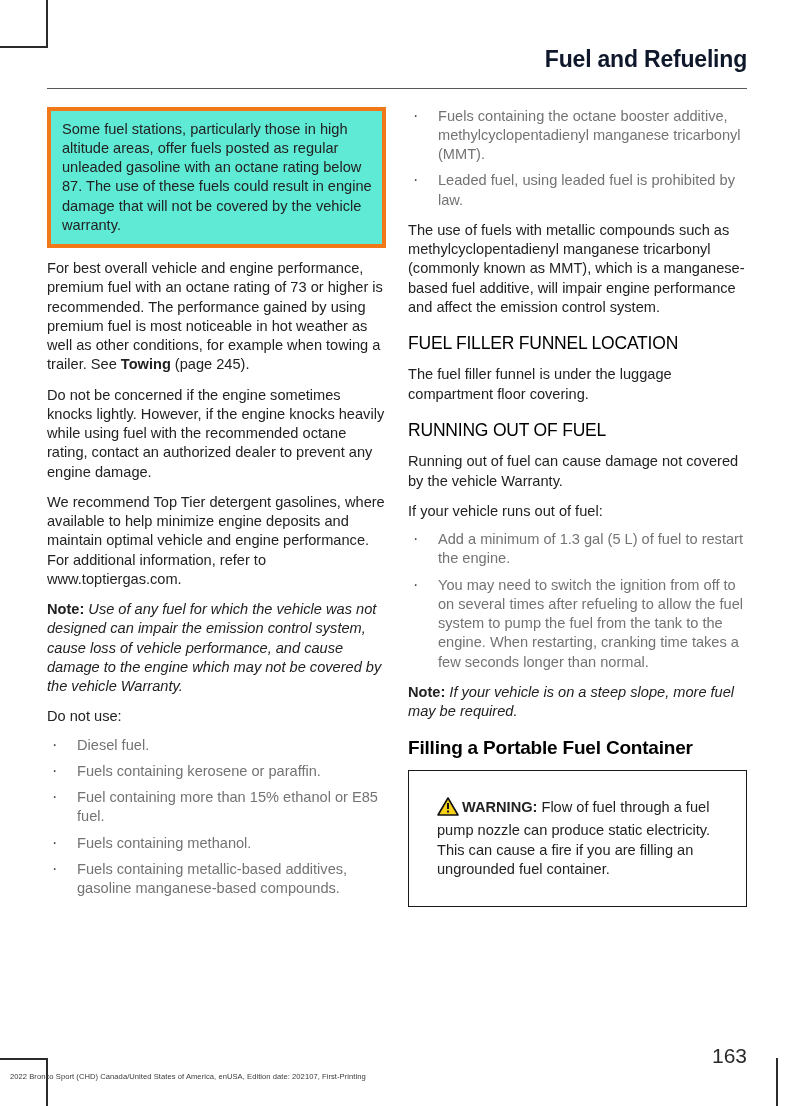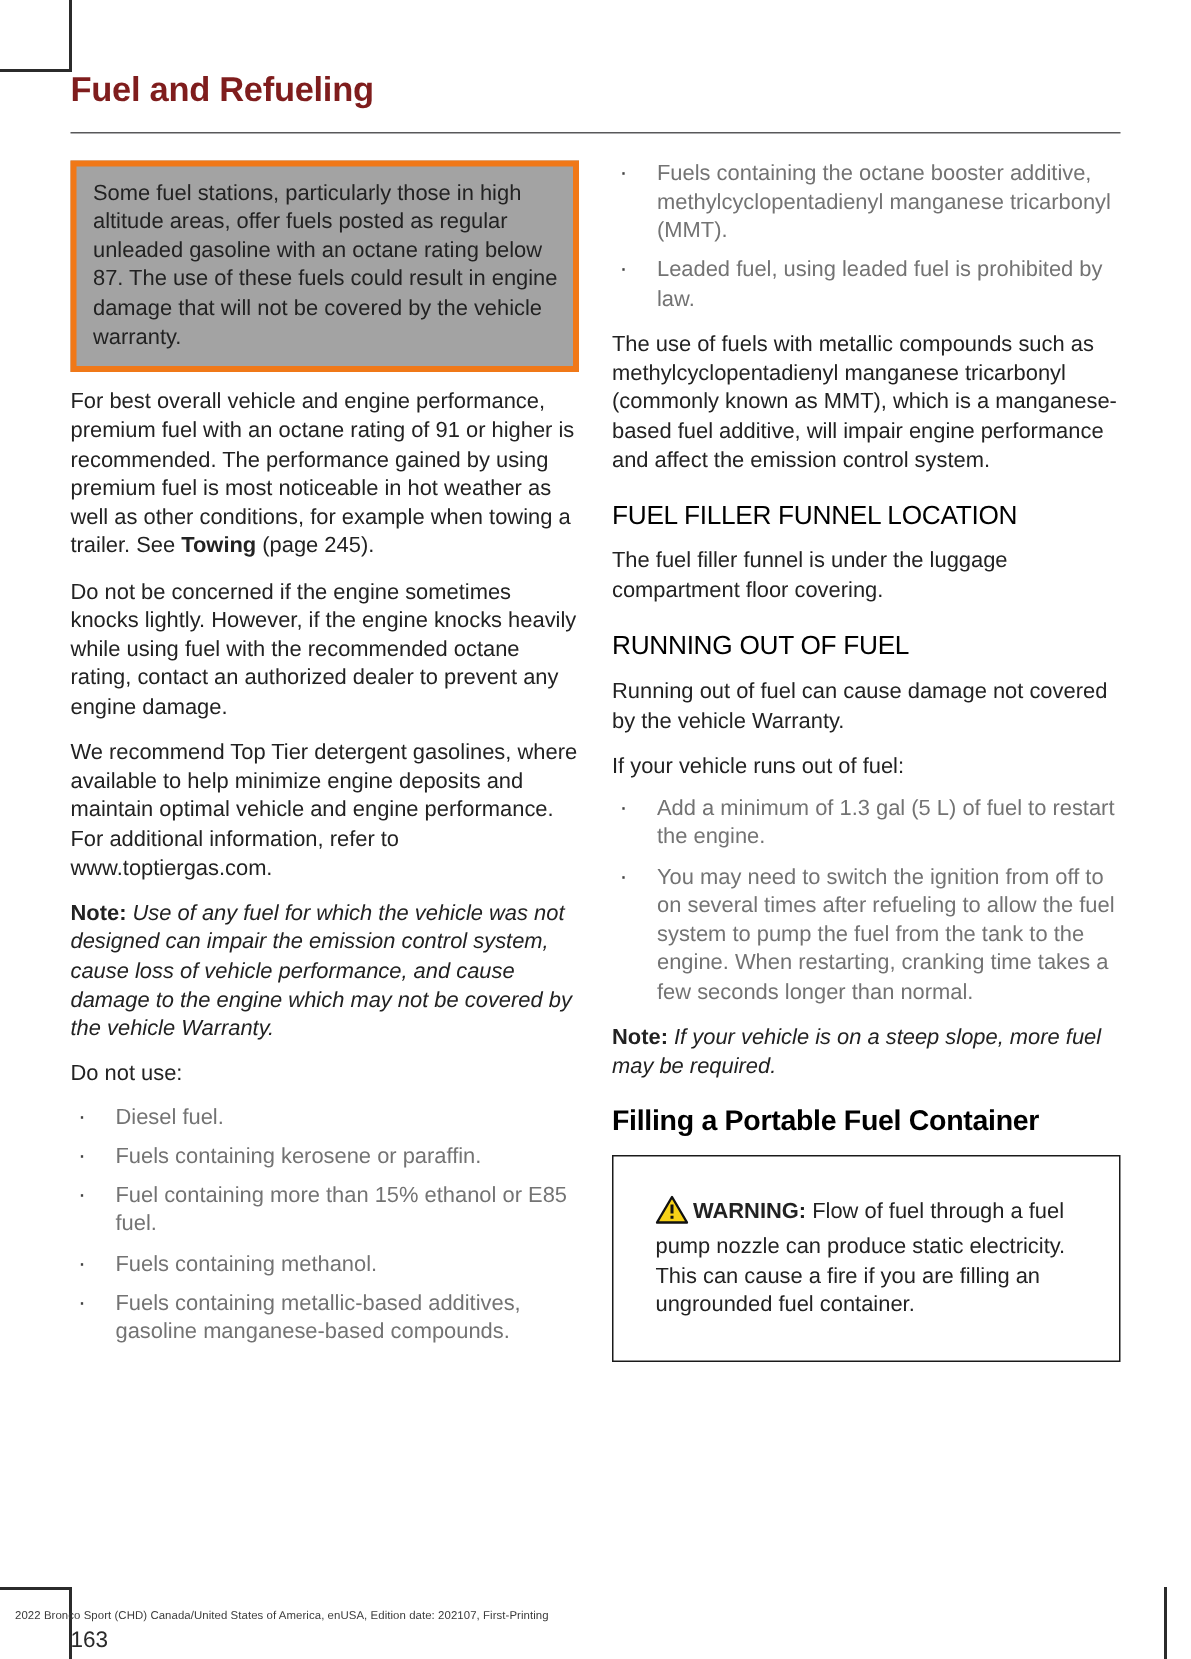--- a/index.html
+++ b/index.html
@@ -27,25 +27,25 @@
   
   .page {
     position: absolute;
     left: 47px;
     top: 36px;
     width: 700px;
     height: 1010px;
   }
 
   .page-title {
-    text-align: left;
+    text-align: right;
     font-size: 23px;
     font-weight: bold;
     letter-spacing: -0.2px;
-    color: #7f1d1d;
+    color: #0f172a;
     margin: 10px 0 0 0;
     line-height: 1.2;
   }
   .title-rule {
     margin-top: 14px;
     border-top: 1.4px solid #58585a;
     width: 100%;
   }
 
   
@@ -65,21 +65,21 @@
   .para.tight { margin-bottom: 9px; }
 
   .bold { font-weight: bold; margin-top: 24px; }
   .ital { font-style: italic; }
 
   
   .caution-box {
     border: 4px solid #f07818;
     padding: 9px 10px 9px 11px;
     margin-bottom: 11px;
-    background: #a3a3a3;
+    background: #5eead4;
   }
   .caution-box .para { margin: 0; }
 
   
   ul.bullets {
     list-style: none;
     margin: 0 0 11px 0;
     padding: 0;
   }
   ul.bullets li {
@@ -131,24 +131,24 @@
     margin-right: 3px;
   }
   .warn-label {
     font-weight: bold;
   }
 
   
   .page-number {
     position: absolute;
     left: 0;
-    top: 1049px;
+    top: 1008px;
     width: 700px;
-    text-align: left;
-    font-size: 15px;
+    text-align: right;
+    font-size: 21px;
     color: #2a2a2a;
   }
   .footer-note {
     position: absolute;
     left: 10px;
     top: 1072px;
     font-size: 7.6px;
     color: #3a3a3a;
     letter-spacing: 0.05px;
     white-space: nowrap;
@@ -169,21 +169,21 @@
   <div class="title-rule"></div>
 
   <div class="cols">
 
     <div class="col">
 
       <div class="caution-box">
         <p class="para">Some fuel stations, particularly those in high altitude areas, offer fuels posted as regular unleaded gasoline with an octane rating below 87. The use of these fuels could result in engine damage that will not be covered by the vehicle warranty.</p>
       </div>
 
-      <p class="para"><span>For best overall vehicle and engine performance, premium fuel with an octane rating of 91 or higher is recommended. The performance gained by using premium fuel is most noticeable in hot weather as well as other conditions, for example when towing a trailer.  See </span><span class="bold">Towing</span><span> (page 245).</span></p>
+      <p class="para"><span>For best overall vehicle and engine performance, premium fuel with an octane rating of 73 or higher is recommended. The performance gained by using premium fuel is most noticeable in hot weather as well as other conditions, for example when towing a trailer.  See </span><span class="bold">Towing</span><span> (page 245).</span></p>
 
       <p class="para">Do not be concerned if the engine sometimes knocks lightly.  However, if the engine knocks heavily while using fuel with the recommended octane rating, contact an authorized dealer to prevent any engine damage.</p>
 
       <p class="para">We recommend Top Tier detergent gasolines, where available to help minimize engine deposits and maintain optimal vehicle and engine performance. For additional information, refer to www.toptiergas.com.</p>
 
       <p class="para"><span class="bold">Note:</span><span class="ital"> Use of any fuel for which the vehicle was not designed can impair the emission control system, cause loss of vehicle performance, and cause damage to the engine which may not be covered by the vehicle Warranty.</span></p>
 
       <p class="para tight">Do not use:</p>
 
       <ul class="bullets">

